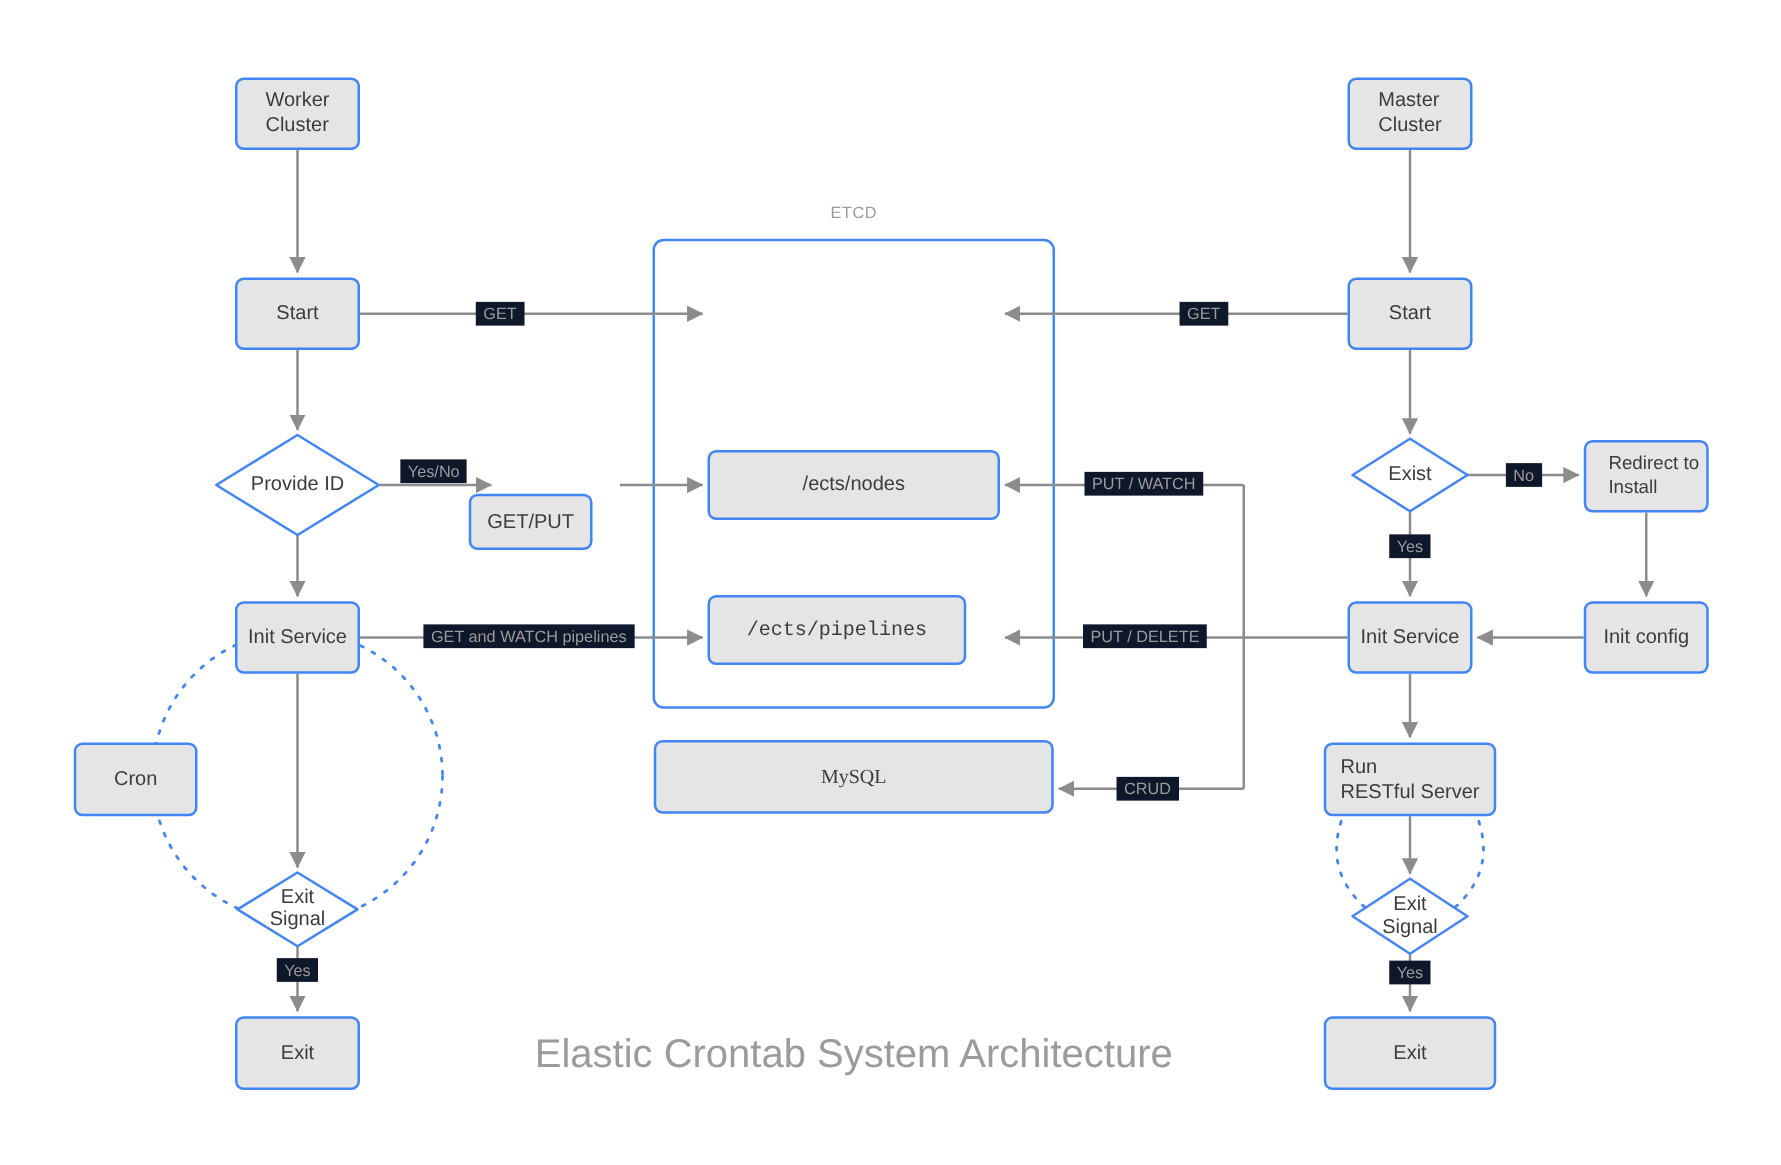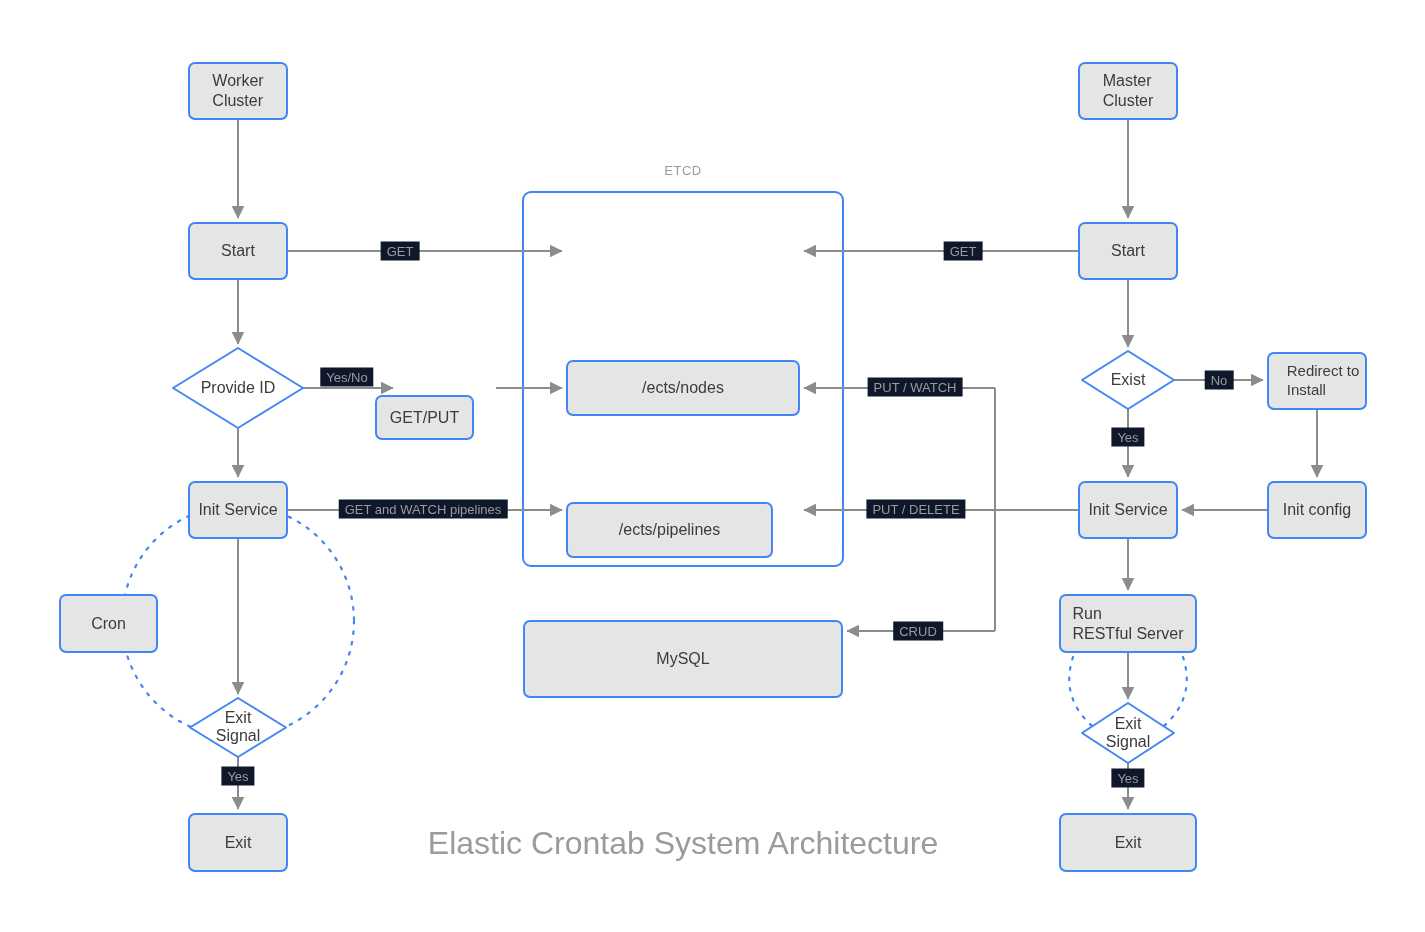--- a/index.html
+++ b/index.html
@@ -98,22 +98,22 @@
 
   <div class="box" style="left:188px; top:62px;  width:100px; height:58px;">Worker
 Cluster</div>
   <div class="box" style="left:188px; top:222px; width:100px; height:58px;">Start</div>
   <div class="box" style="left:375px; top:359px; width:99px;  height:45px;margin-top:36px;">GET/PUT</div>
   <div class="box" style="left:188px; top:481px; width:100px; height:58px;">Init Service</div>
   <div class="box" style="left:59px;  top:594px; width:99px;  height:59px;">Cron</div>
   <div class="box" style="left:188px; top:813px; width:100px; height:59px;">Exit</div>
 
   <div class="box" style="left:566px; top:360px; width:234px; height:56px;">/ects/nodes</div>
-  <div class="box" style="left:566px; top:502px; width:207px; height:56px;">/ects/pipelines</div>
-  <div class="box" style="left:523px; top:620px; width:320px; height:78px;">MySQL</div>
+  <div class="box" style="left:566px; top:476px; width:207px; height:56px;font-family:Liberation Mono, monospace;">/ects/pipelines</div>
+  <div class="box" style="left:523px; top:592px; width:320px; height:59px;font-family:Liberation Serif, serif;">MySQL</div>
 
   <div class="box" style="left:1078px; top:62px;  width:100px; height:58px;">Master
 Cluster</div>
   <div class="box" style="left:1078px; top:222px; width:100px; height:58px;">Start</div>
   <div class="box" style="left:1267px; top:352px; width:100px; height:58px; font-size:15px;padding-left:12px;">Redirect to
 Install</div>
   <div class="box" style="left:1078px; top:481px; width:100px; height:58px;">Init Service</div>
   <div class="box" style="left:1267px; top:481px; width:100px; height:58px;">Init config</div>
   <div class="box" style="left:1059px; top:594px; width:138px; height:59px;">Run
 RESTful Server</div>

